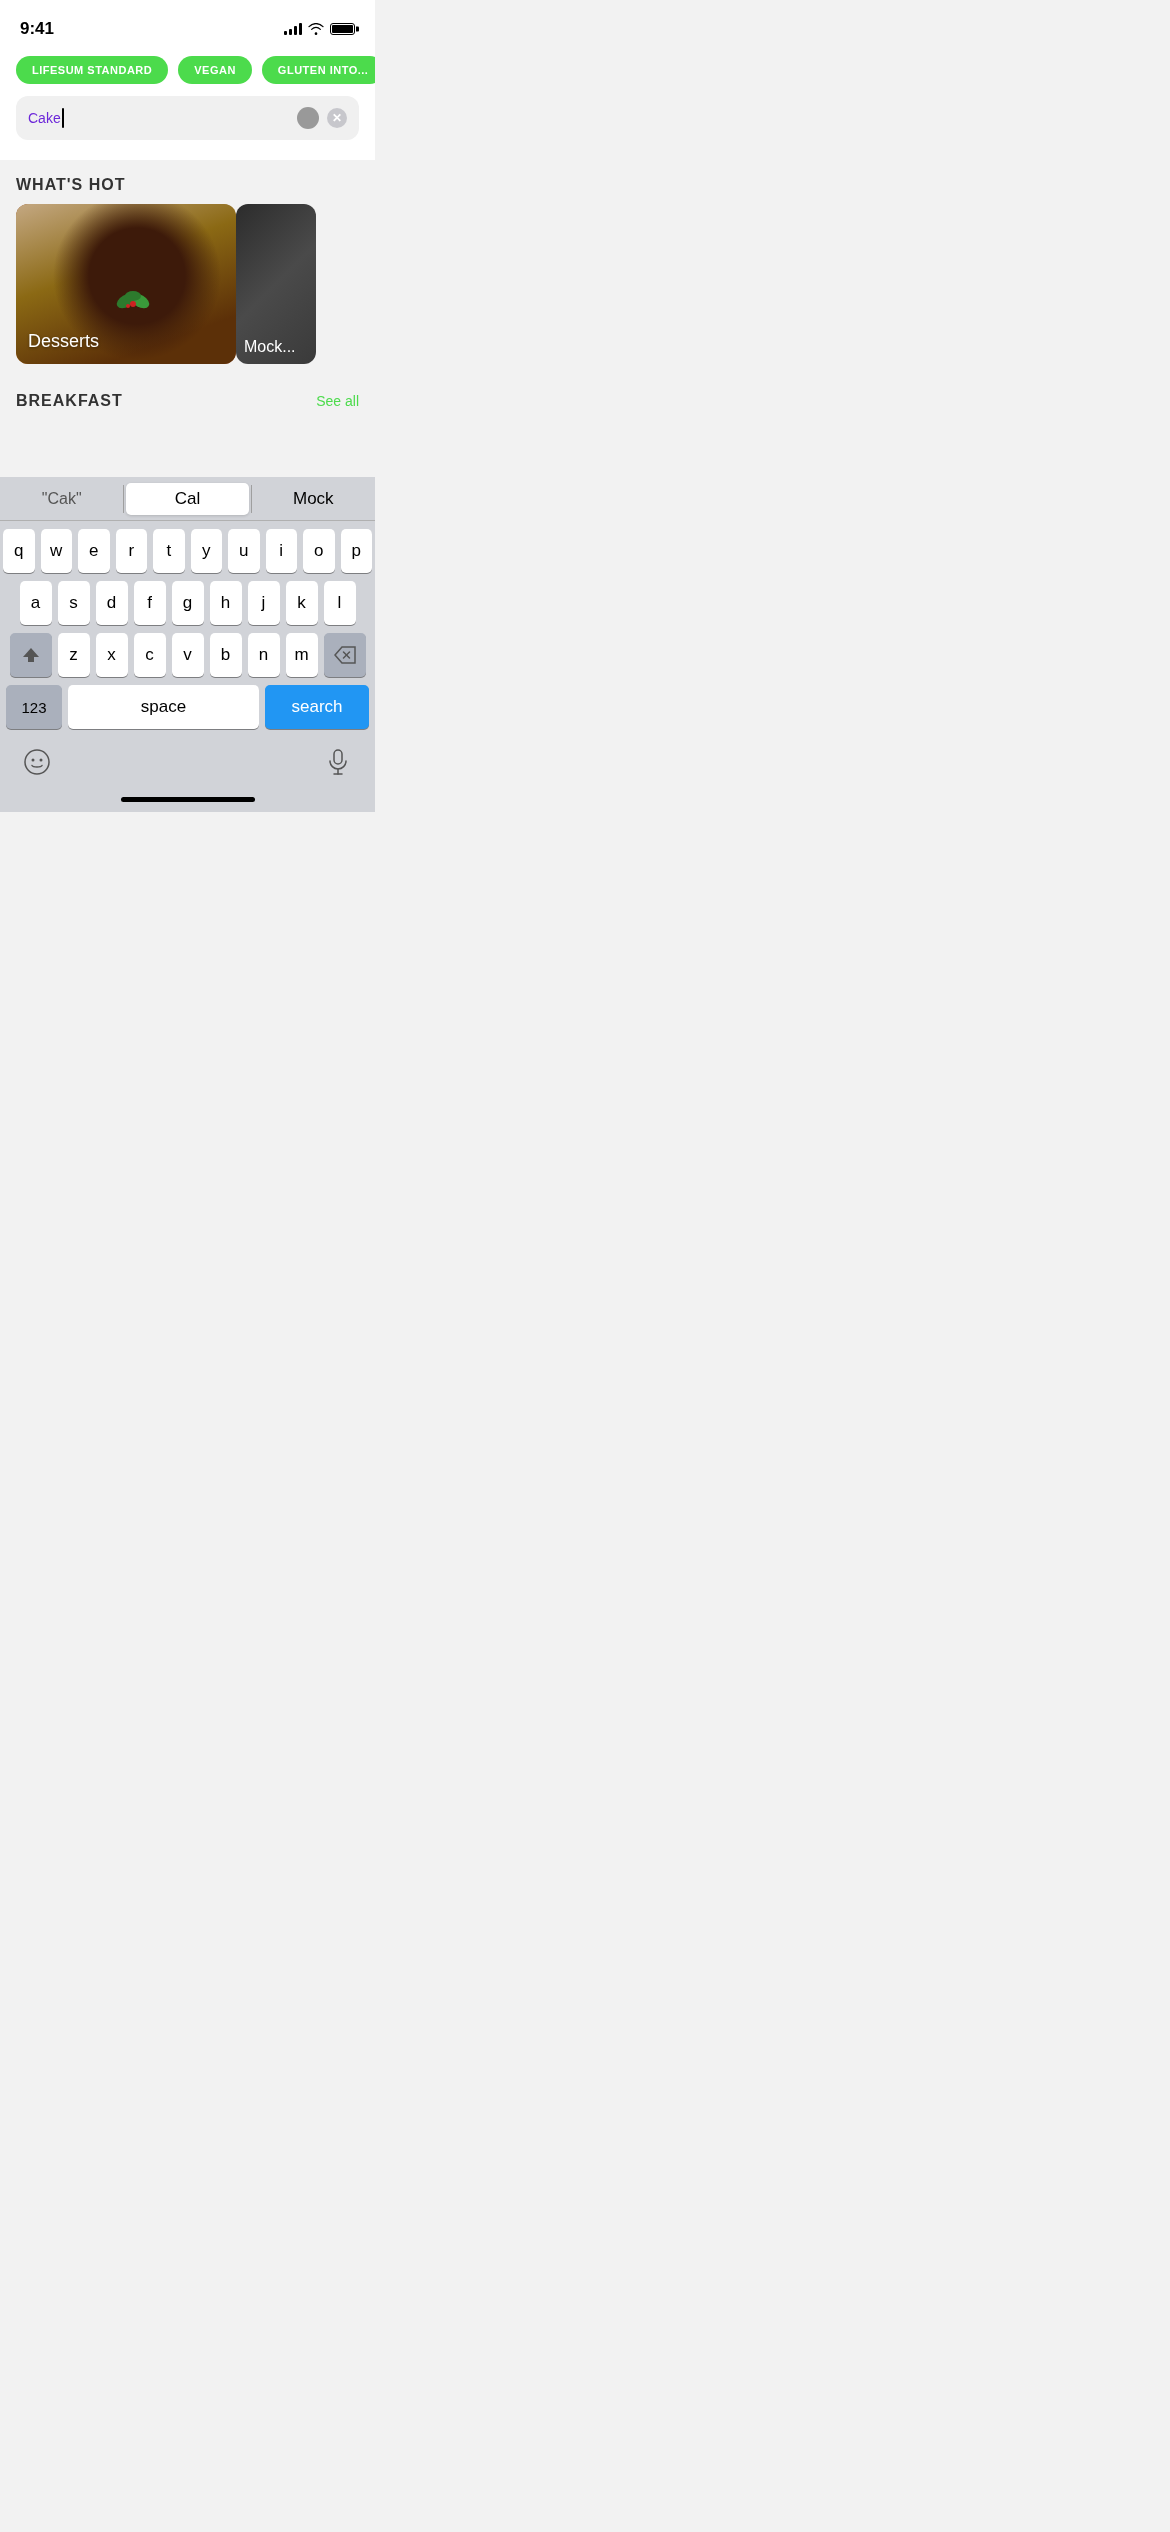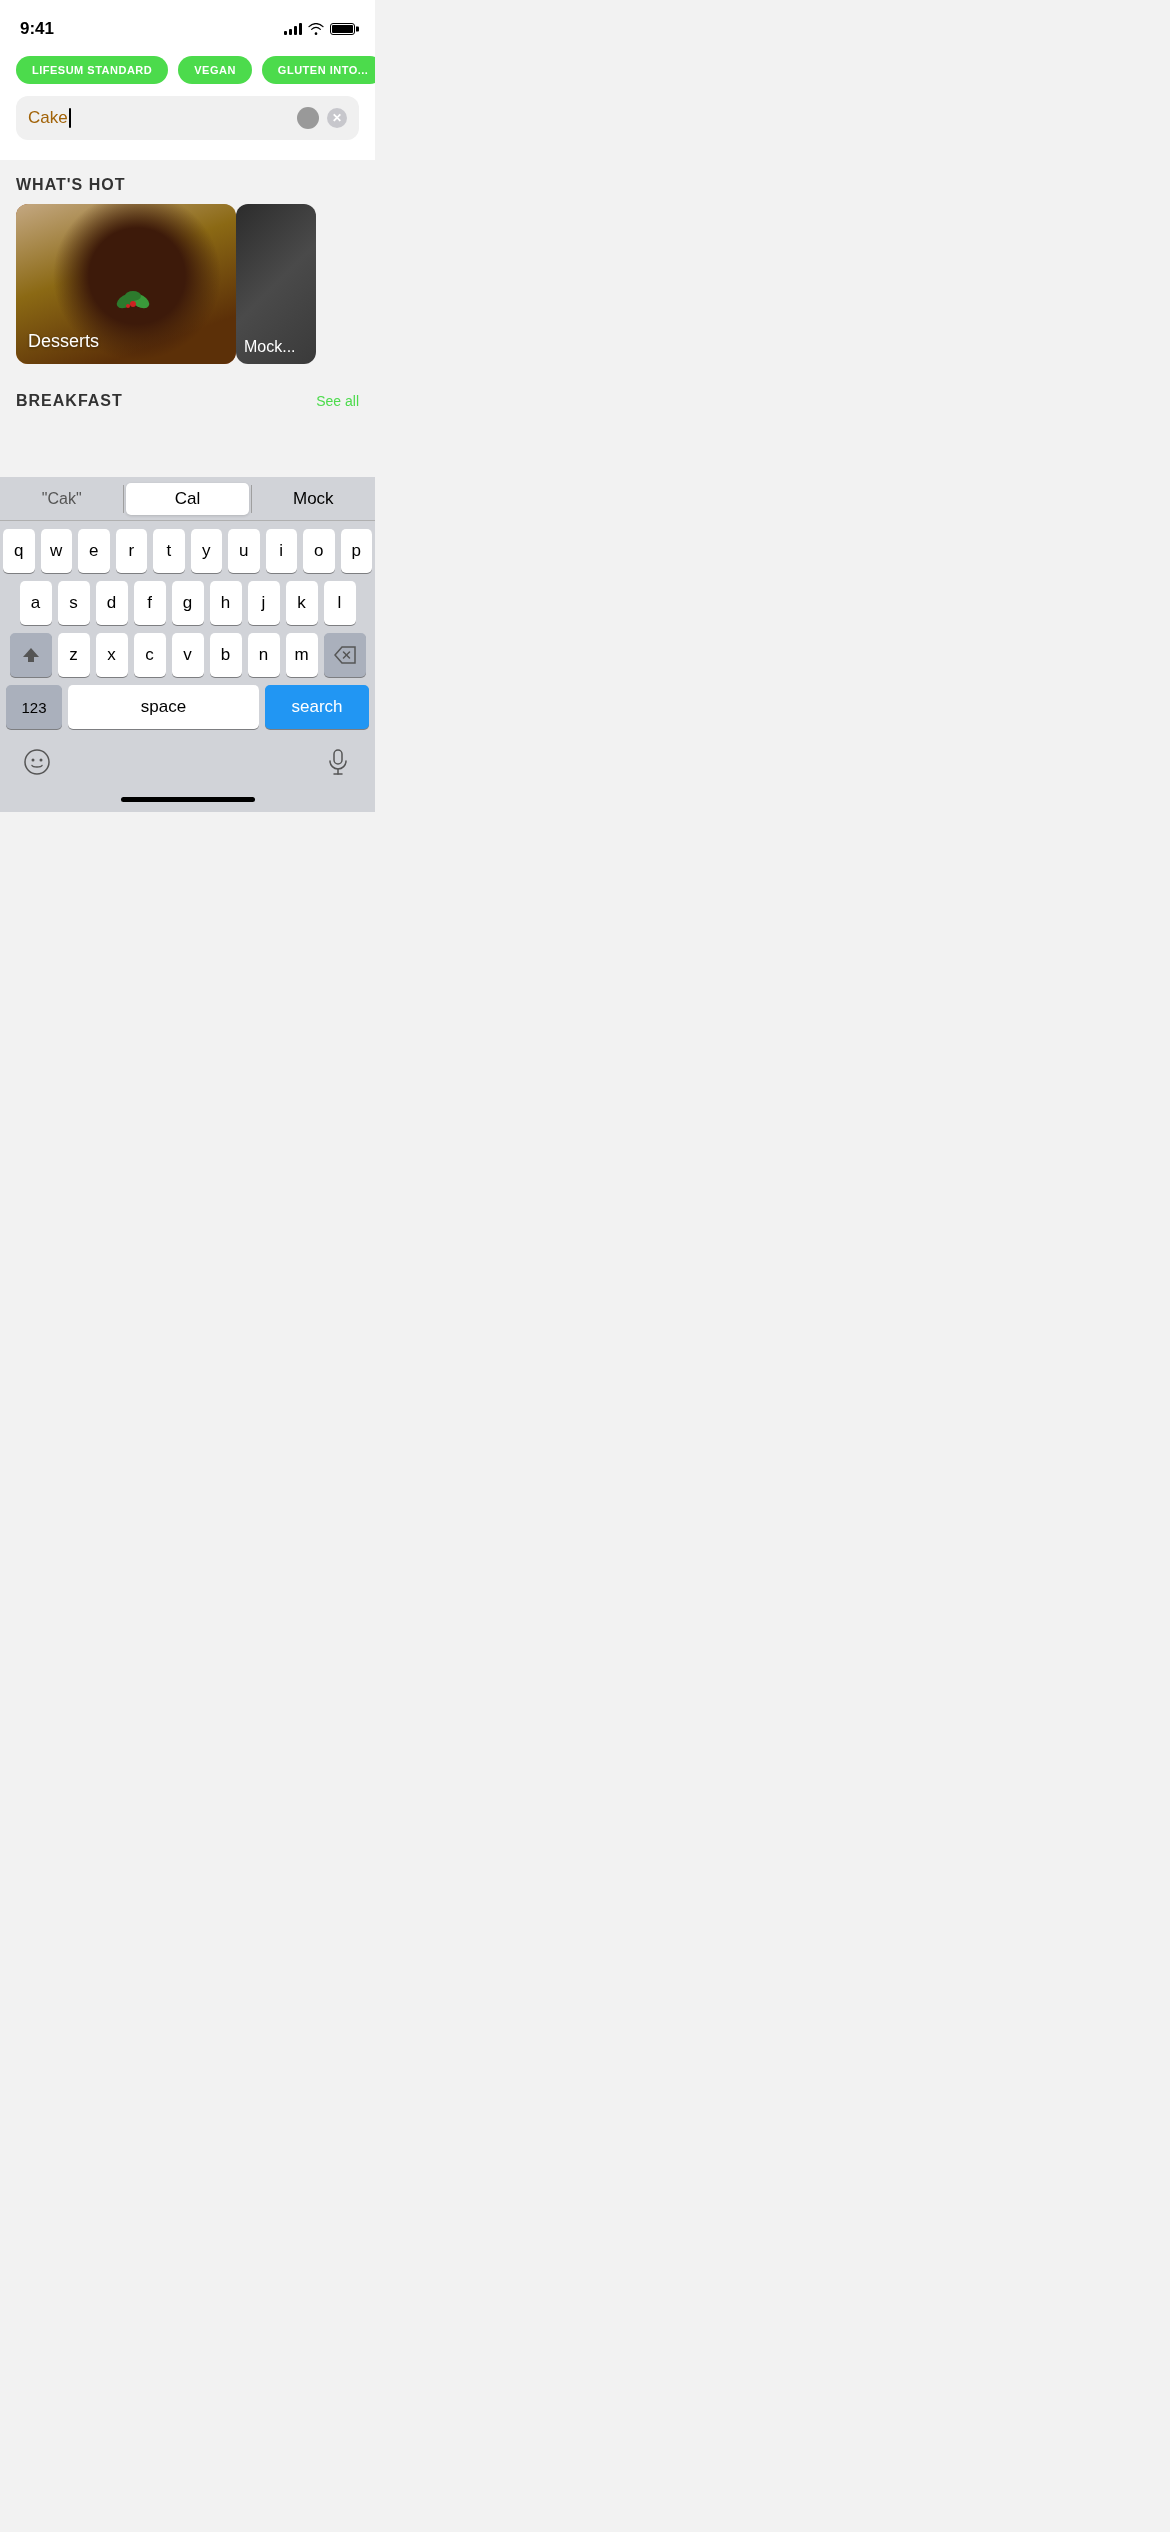--- a/index.html
+++ b/index.html
@@ -107,22 +107,22 @@
       background: #f0f0f0;
       border-radius: 12px;
       display: flex;
       align-items: center;
       padding: 0 12px;
       height: 44px;
       position: relative;
     }
     .search-input-display {
       flex: 1;
-      font-size: 17px;
-      color: #a16207;
+      font-size: 14px;
+      color: #6d28d9;
       display: flex;
       align-items: center;
     }
     .cursor {
       display: inline-block;
       width: 2px;
       height: 20px;
       background: #000;
       margin-left: 1px;
       border-radius: 1px;

